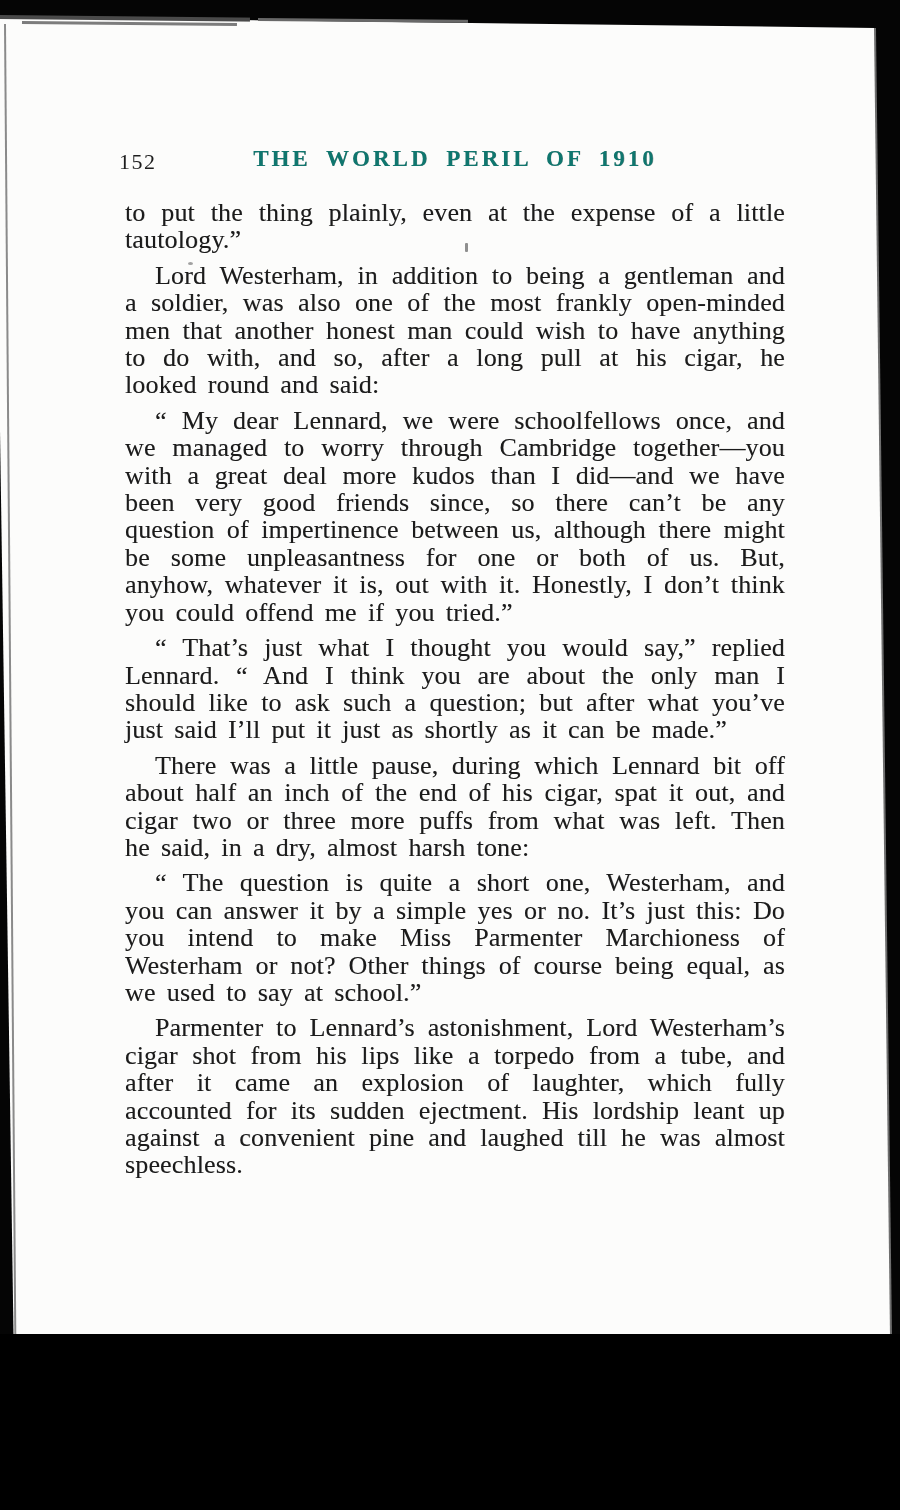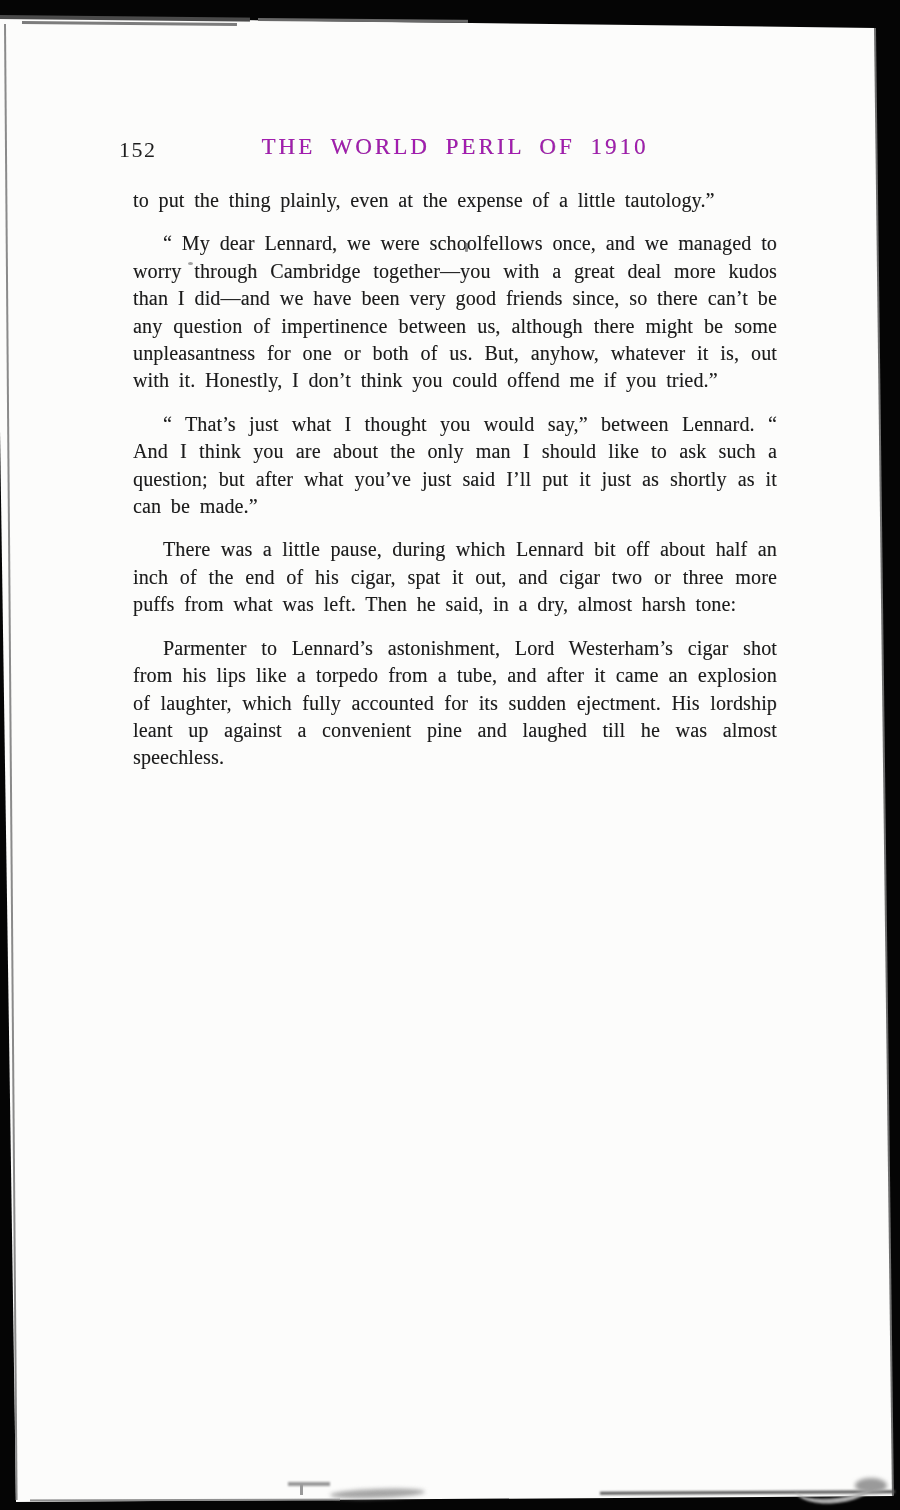--- a/index.html
+++ b/index.html
@@ -3,21 +3,21 @@
 <meta charset="utf-8">
 <style>
   html, body {
     margin: 0;
     padding: 0;
     background: #000;
   }
   .stage {
     position: relative;
     width: 900px;
-    height: 1510px;
+    height: 1334px;
     background: #050505;
     overflow: hidden;
     font-family: "Liberation Serif", "DejaVu Serif", serif;
   }
   
   .page {
     position: absolute;
     inset: 0;
     background: #fcfcfb;
     clip-path: polygon(0px 17px, 875px 28px, 893px 1496px, 16px 1502px, 0px 430px);
@@ -35,32 +35,32 @@
   }
   .pagenum {
     position: absolute;
     left: 2px;
     top: 3px;
     font-size: 22px;
     letter-spacing: 1.5px;
     color: #1d1d1d;
   }
   .running-title {
-    margin: 4px;
+    margin: 16px;
     font-size: 23px;
-    font-weight: normal;
+    font-weight: bold;
     text-align: center;
     letter-spacing: 3px;
     word-spacing: 7px;
-    color: #a21caf;
+    color: #0f766e;
     text-shadow: 0.3px 0.3px 0 rgba(25,25,25,0.4);
   }
   .bodytext p {
-    margin: 16px;
-    font-size: 20px;
+    margin: 8px;
+    font-size: 26px;
     line-height: 27.4px;
     text-align: justify;
     word-spacing: 4.5px;
     letter-spacing: 0.15px;
     color: #1b1b1b;
     text-shadow: 0.3px 0.3px 0 rgba(25,25,25,0.35);
   }
   .bodytext p.indent { text-indent: 30px; }
 
   
@@ -88,23 +88,25 @@
   <div class="page">
     <div class="page-inner">
 
       <div class="header">
         <span class="pagenum">152</span>
         <h1 class="running-title">THE WORLD PERIL OF 1910</h1>
       </div>
 
       <div class="bodytext">
         <p class="para">to put the thing plainly, even at the expense of a little tautology.”</p>
+        <p class="para indent">Lord Westerham, in addition to being a gentleman and a soldier, was also one of the most frankly open-minded men that another honest man could wish to have anything to do with, and so, after a long pull at his cigar, he looked round and said:</p>
         <p class="para indent">“ My dear Lennard, we were schoolfellows once, and we managed to worry through Cambridge together—you with a great deal more kudos than I did—and we have been very good friends since, so there can’t be any question of impertinence between us, although there might be some unpleasantness for one or both of us. But, anyhow, whatever it is, out with it. Honestly, I don’t think you could offend me if you tried.”</p>
-        <p class="para indent">“ That’s just what I thought you would say,” between Lennard. “ And I think you are about the only man I should like to ask such a question; but after what you’ve just said I’ll put it just as shortly as it can be made.”</p>
+        <p class="para indent">“ That’s just what I thought you would say,” replied Lennard. “ And I think you are about the only man I should like to ask such a question; but after what you’ve just said I’ll put it just as shortly as it can be made.”</p>
         <p class="para indent">There was a little pause, during which Lennard bit off about half an inch of the end of his cigar, spat it out, and cigar two or three more puffs from what was left. Then he said, in a dry, almost harsh tone:</p>
+        <p class="para indent">“ The question is quite a short one, Westerham, and you can answer it by a simple yes or no. It’s just this: Do you intend to make Miss Parmenter Marchioness of Westerham or not? Other things of course being equal, as we used to say at school.”</p>
         <p class="para indent">Parmenter to Lennard’s astonishment, Lord Westerham’s cigar shot from his lips like a torpedo from a tube, and after it came an explosion of laughter, which fully accounted for its sudden ejectment. His lordship leant up against a convenient pine and laughed till he was almost speechless.</p>
       </div>
 
     </div>
   </div>
 
   <div class="artifact top-streak-1"></div>
   <div class="artifact top-streak-2"></div>
   <div class="artifact top-streak-3"></div>
   <div class="artifact left-edge-line"></div>

